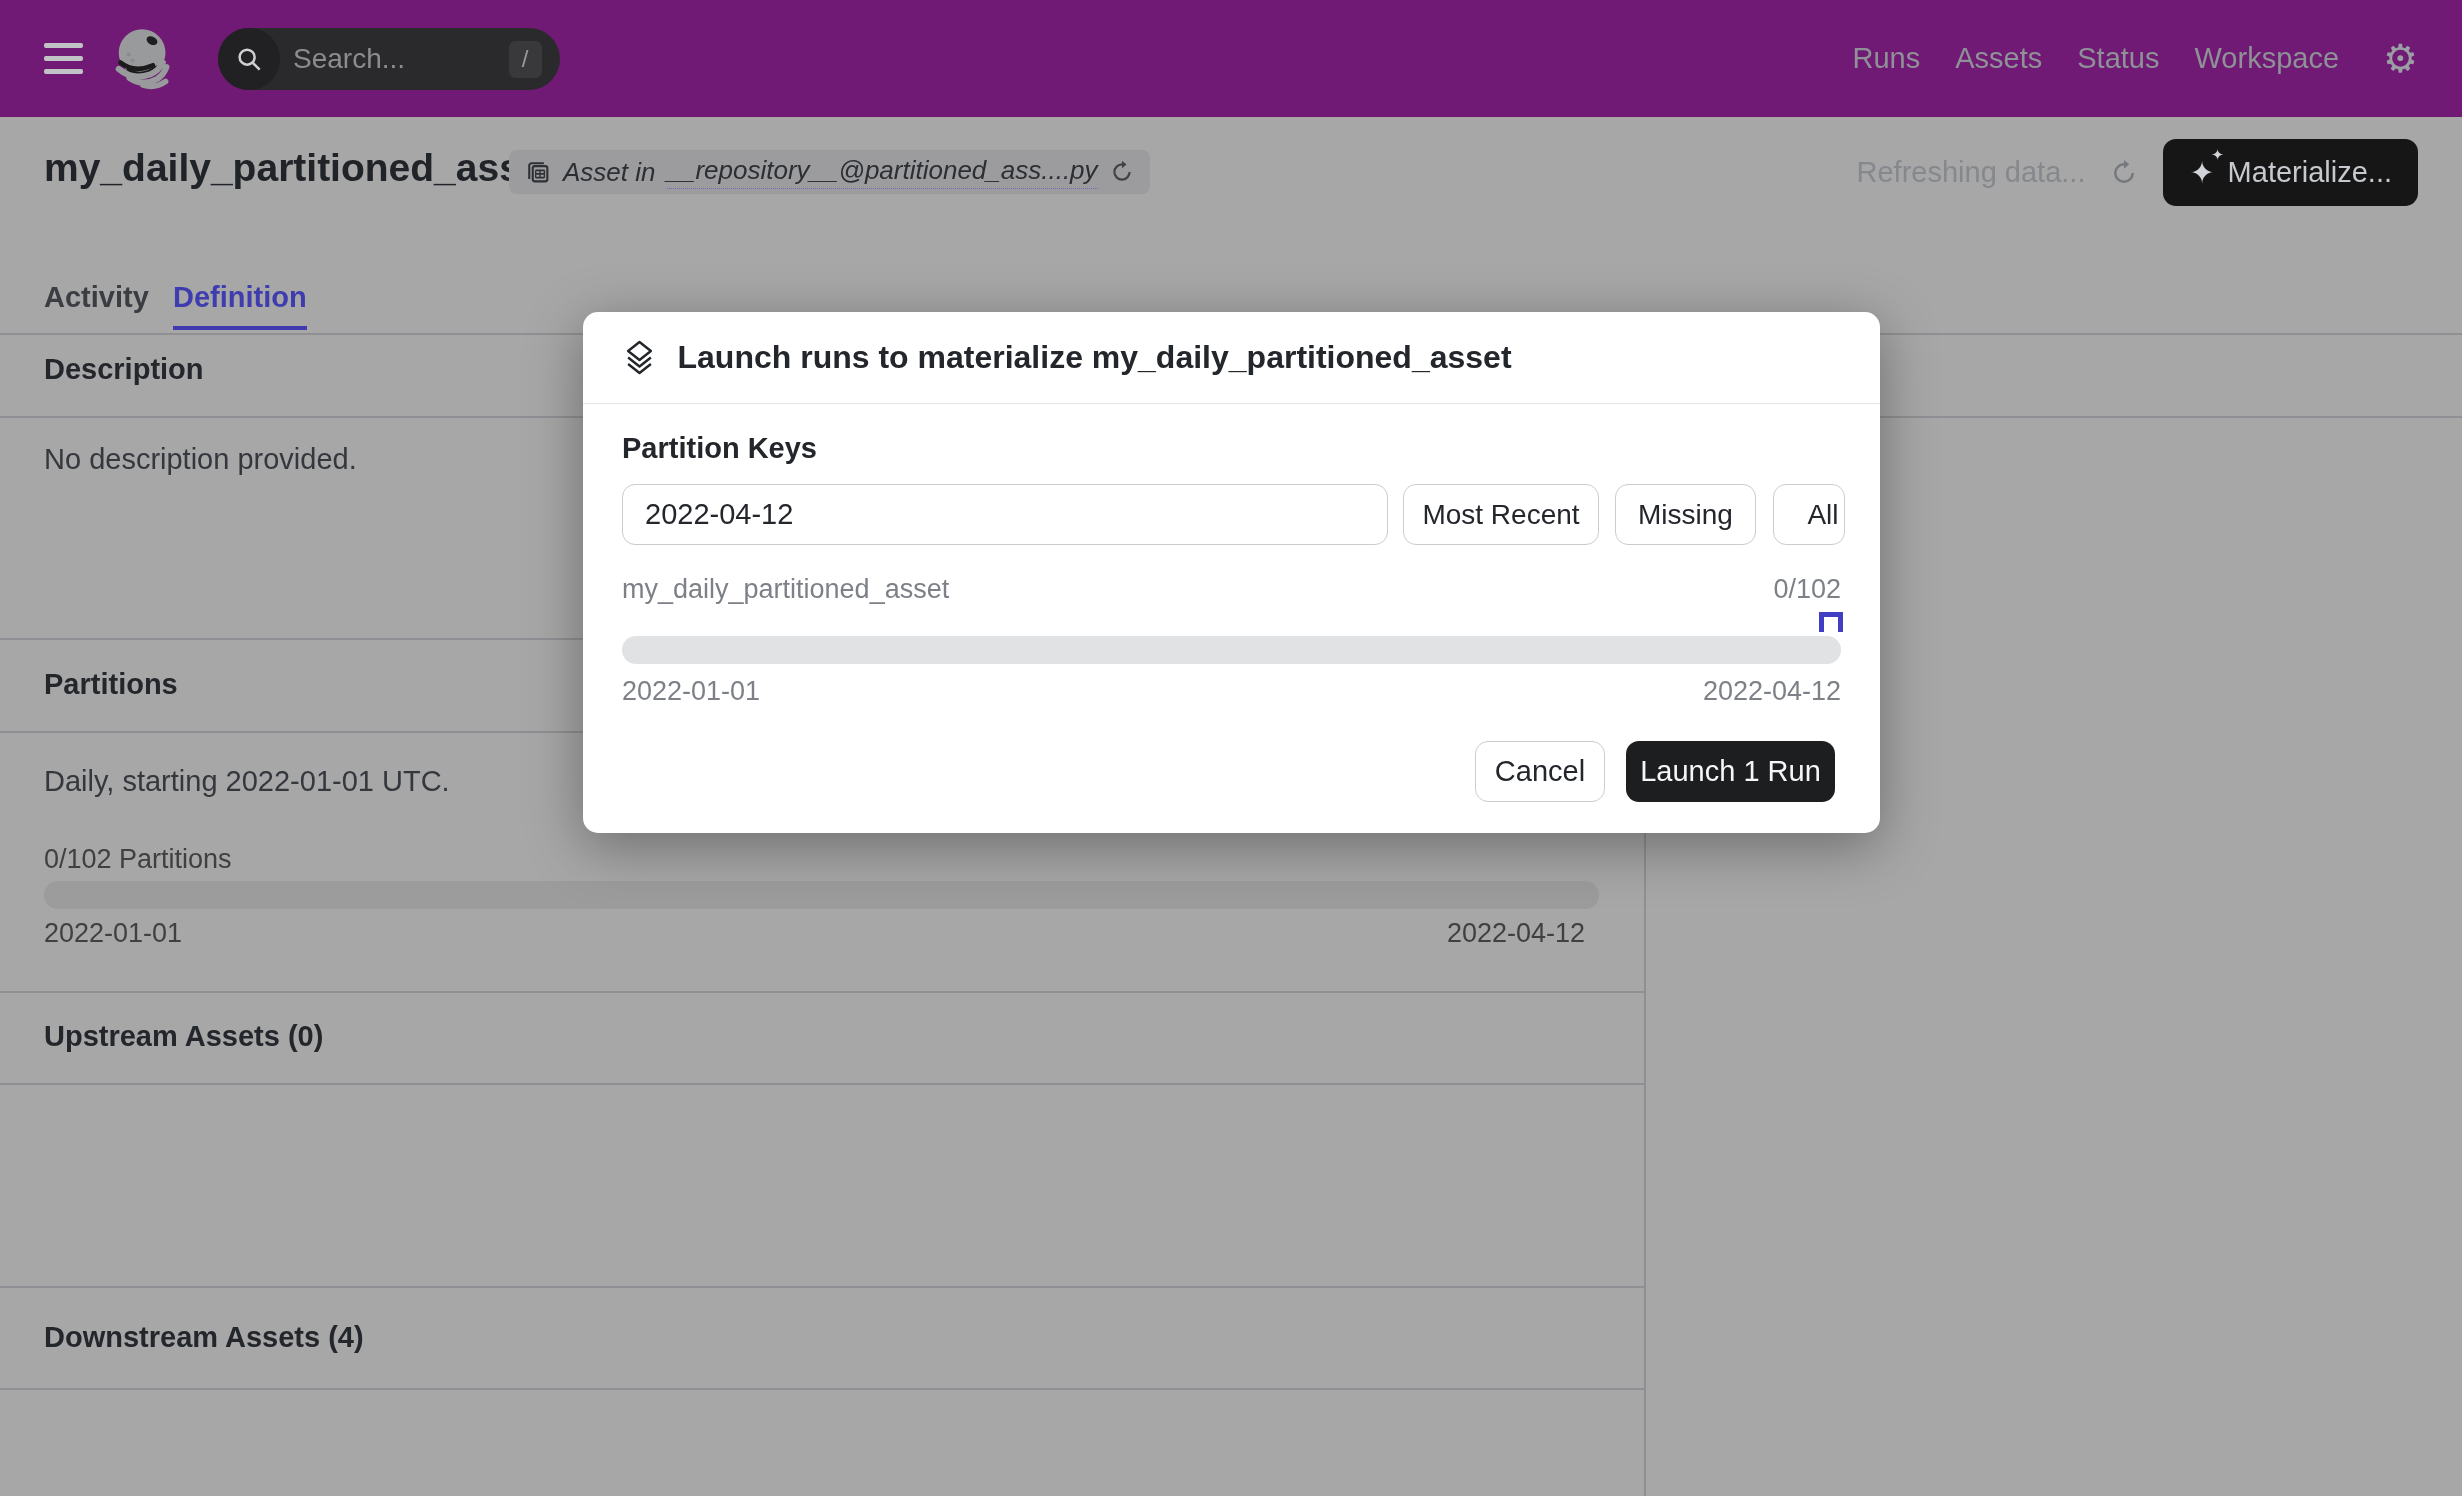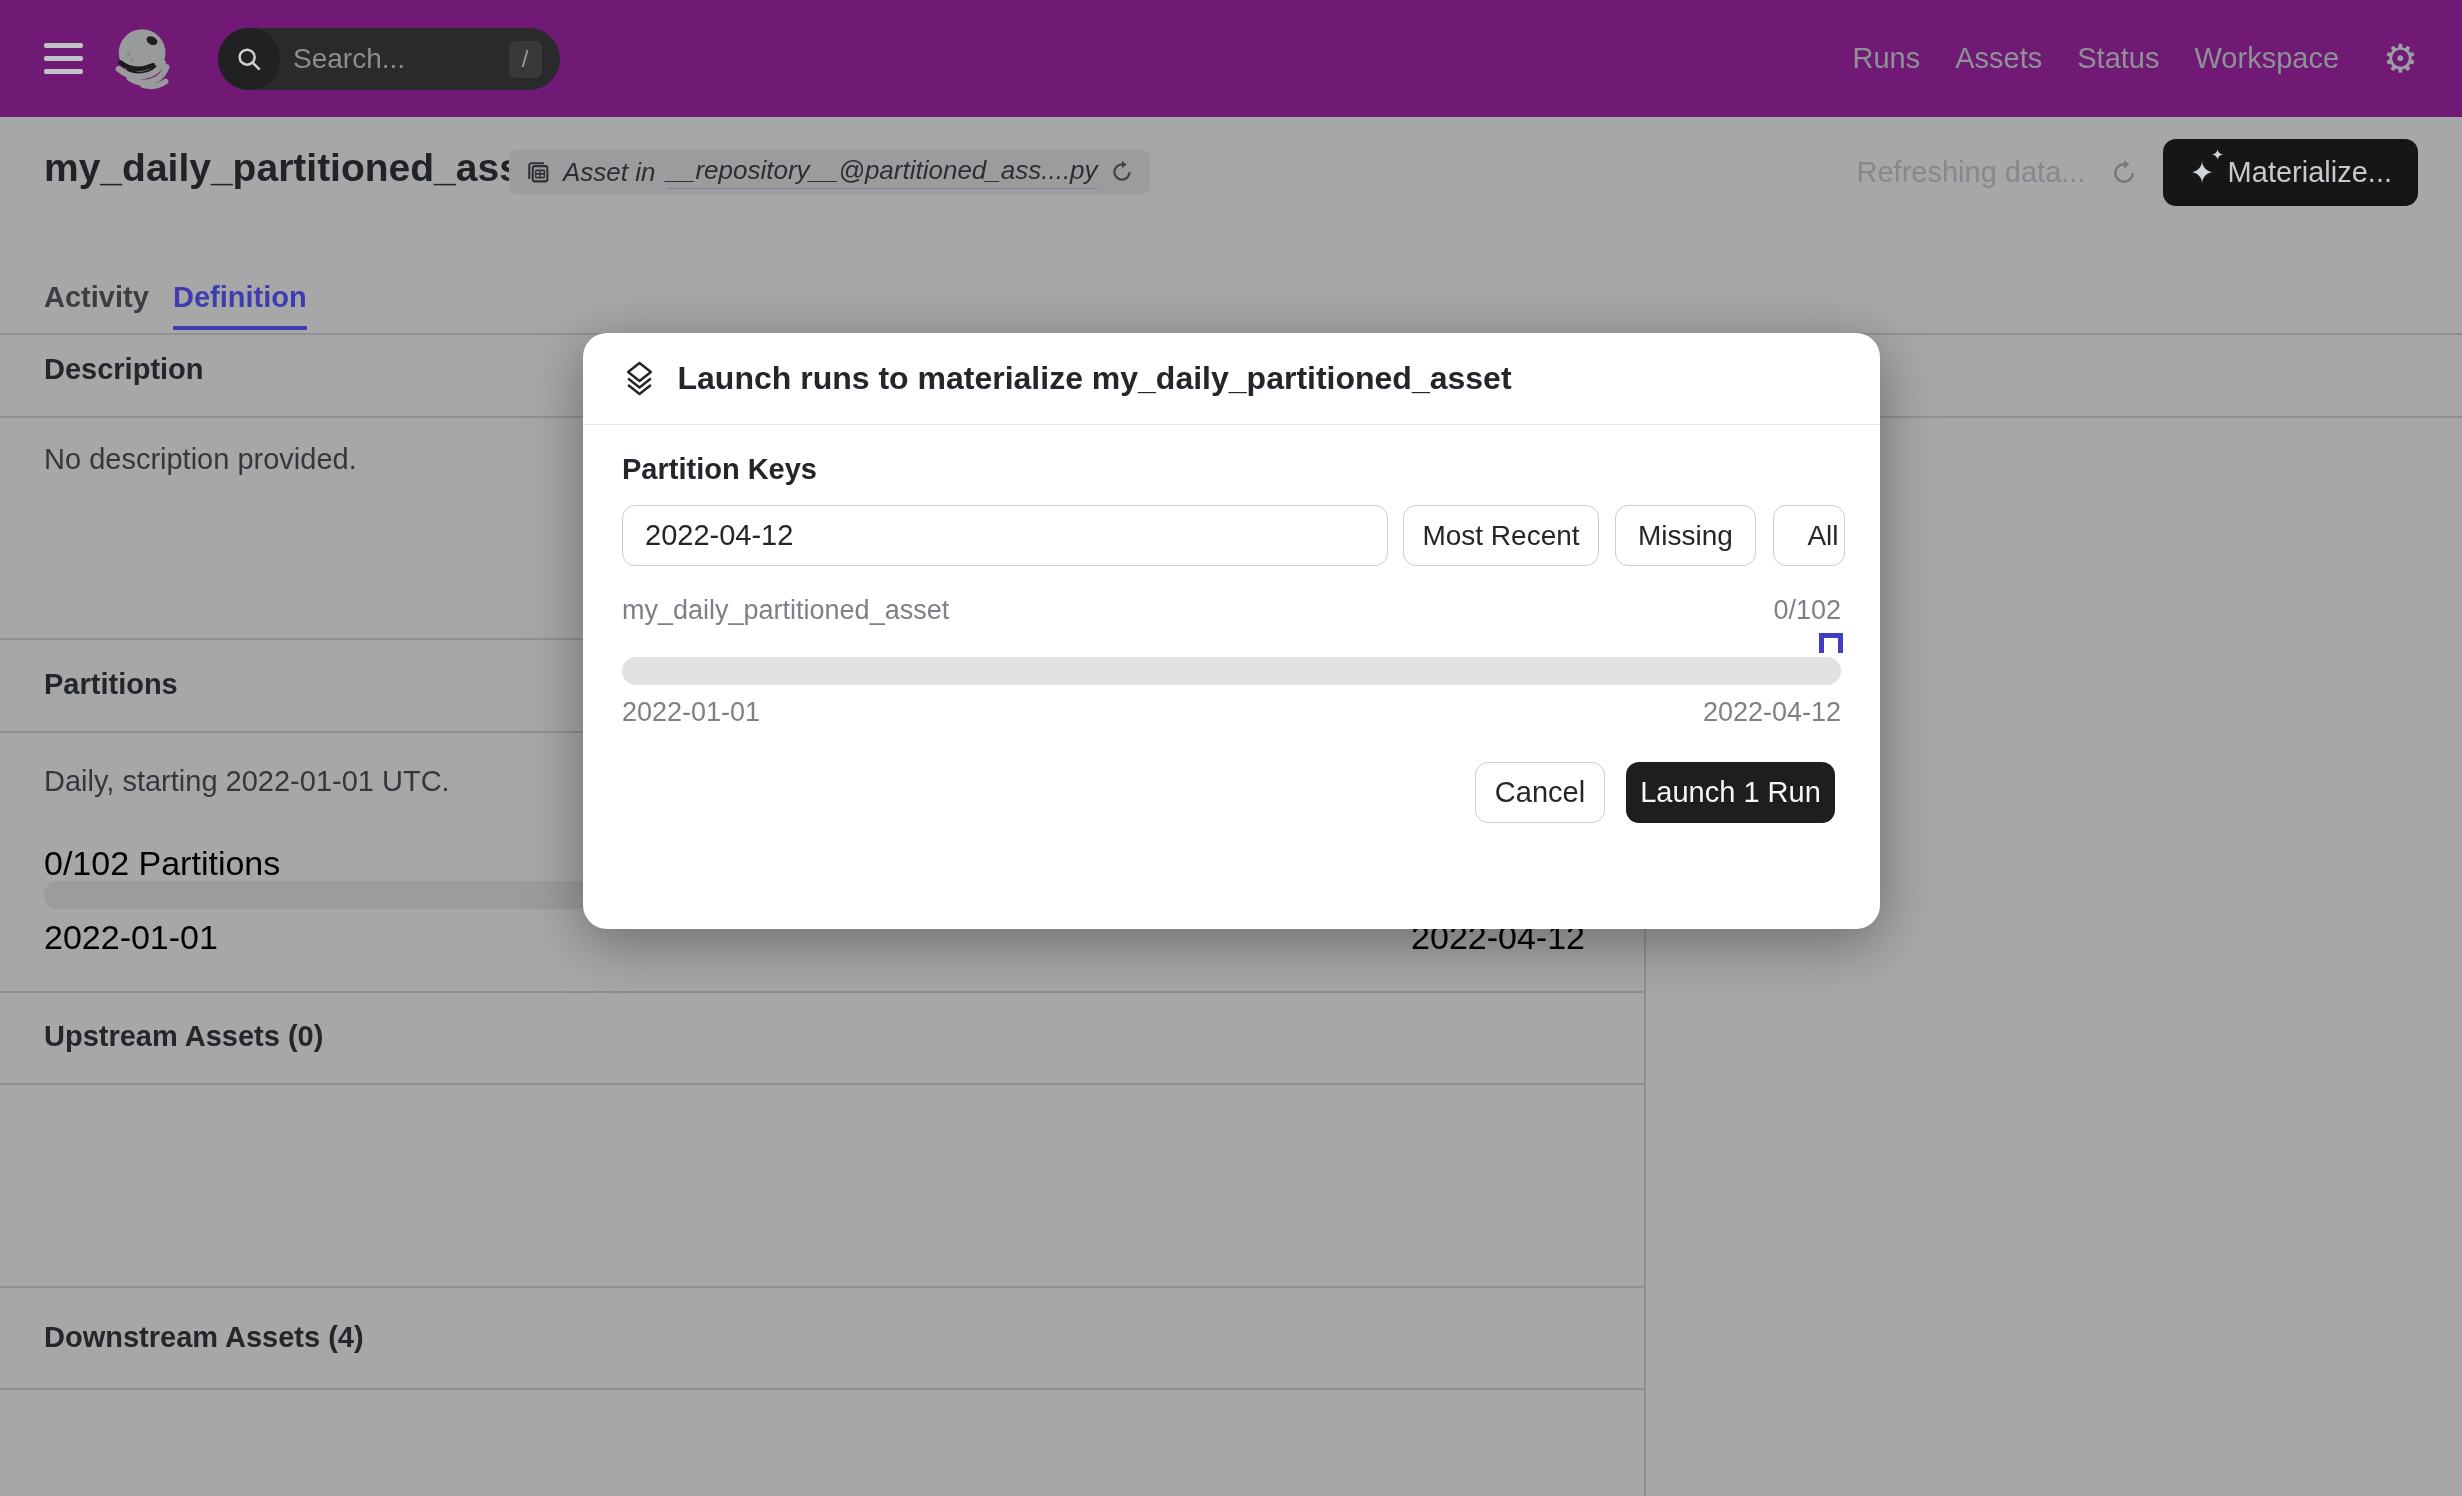--- a/index.html
+++ b/index.html
@@ -46,26 +46,26 @@
   .tab-activity { left:44px; color:#3a3d42; }
   .tab-definition { left:173px; color:#3e3caf; border-bottom:4.6px solid #3e3caf; }
 
   
   .hdiv { position:absolute; height:1.9px; background:#909094; z-index:1; }
   .vdiv { position:absolute; width:1.9px; background:#909094; z-index:1; }
 
   
   .sec-heading { position:absolute; left:44px; font-size:29px; font-weight:700; color:#23262b; z-index:1; }
   .body-text   { position:absolute; left:44px; font-size:29px; color:#34383d; z-index:1; }
-  .muted-text  { position:absolute; left:44px; font-size:34px; color:#000000; z-index:1; }
+  .muted-text  { position:absolute; left:44px; font-size:27px; color:#404040; z-index:1; }
   .bg-bar { position:absolute; left:44px; top:881px; width:1555px; height:28px; border-radius:14px; background:#9c9c9d; z-index:1; }
 
   
-  .modal { position:absolute; left:583px; top:333px; width:1297px; height:596px; background:#ffffff;
-           border-radius:24px; box-shadow:0 13px 56px rgba(0,0,0,0.35); z-index:10; }
+  .modal { position:absolute; left:583px; top:312px; width:1297px; height:521px; background:#ffffff;
+           border-radius:15px; box-shadow:0 13px 56px rgba(0,0,0,0.35); z-index:10; }
   .m-header { position:absolute; left:0; top:0; width:100%; height:92px; border-bottom:1.9px solid #e5e6e8;
               display:flex; align-items:center; gap:18.5px; padding-left:37px; }
   .m-title { font-size:32px; font-weight:600; color:#23262b; }
   .m-label { position:absolute; left:39px; top:120px; font-size:29px; font-weight:700; color:#23262b; }
   .m-input { position:absolute; left:39px; top:172px; width:766px; height:61px; border:1.9px solid #c9ccd1;
              border-radius:13px; font-size:29px; font-family:inherit; color:#23262b; padding:0 22px; outline:none; }
   .chip-btn { position:absolute; top:172px; height:61px; border:1.9px solid #c9ccd1; border-radius:13px; background:#fff;
               font-size:28px; font-family:inherit; color:#23262b; display:flex; align-items:center; justify-content:center; cursor:pointer; }
   .btn-most-recent { left:820px;  width:196px; }
   .btn-missing     { left:1032px; width:141px; }

